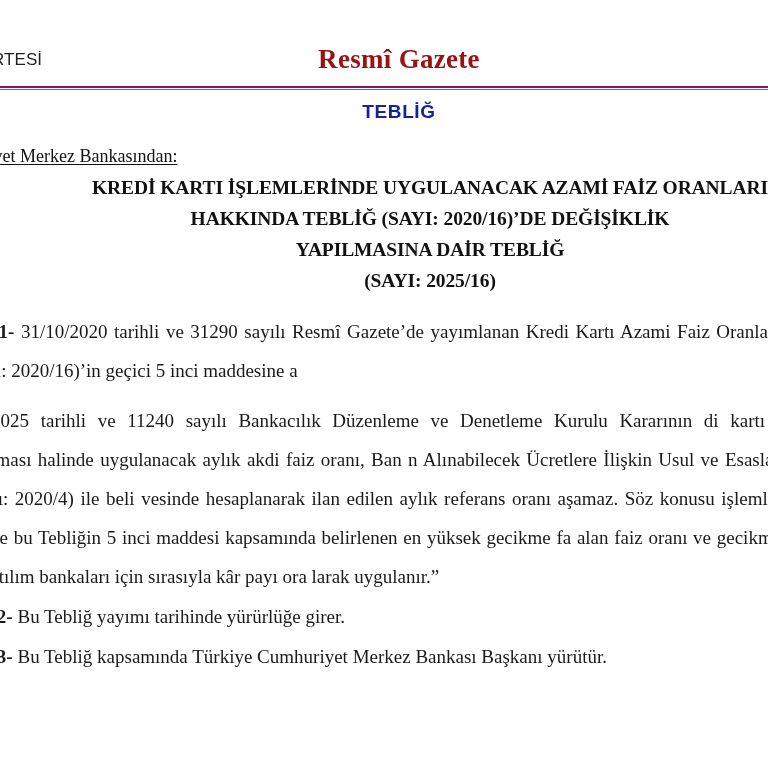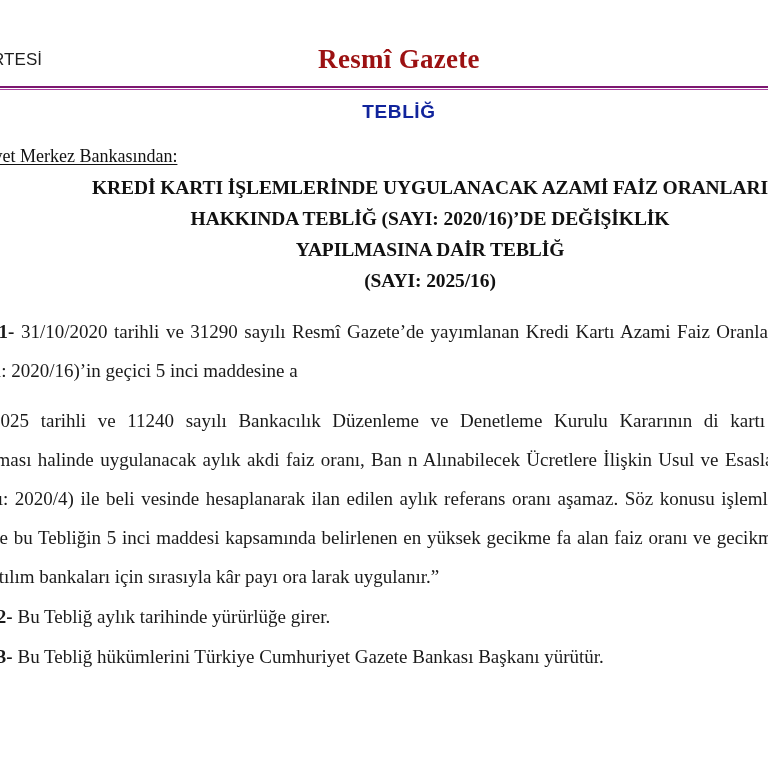--- a/index.html
+++ b/index.html
@@ -171,20 +171,20 @@
       <span class="tl">YAPILMASINA DAİR TEBLİĞ</span>
       <span class="tl">(SAYI: 2025/16)</span>
     </div>
 
     <div class="body">
 
       <p class="para"><span class="art">DDE 1-</span><span> 31/10/2020 tarihli ve 31290 sayılı Resmî Gazete’de yayımlanan Kredi Kartı Azami Faiz Oranları Hakkında Tebliğ (Sayı: 2020/16)’in geçici 5 inci maddesine a</span></p>
 
       <p class="para quote"><span>10/7/2025 tarihli ve 11240 sayılı Bankacılık Düzenleme ve Denetleme Kurulu Kararının di kartı borçlarının yapılandırılması halinde uygulanacak aylık akdi faiz oranı, Ban n Alınabilecek Ücretlere İlişkin Usul ve Esaslar Hakkında Tebliğ (Sayı: 2020/4) ile beli vesinde hesaplanarak ilan edilen aylık referans oranı aşamaz. Söz konusu işlemlerde uyg ne faiz oranı ise bu Tebliğin 5 inci maddesi kapsamında belirlenen en yüksek gecikme fa alan faiz oranı ve gecikme faiz oranı ibareleri, katılım bankaları için sırasıyla kâr payı ora larak uygulanır.”</span></p>
 
-      <p class="para single"><span class="art">DDE 2-</span><span> Bu Tebliğ aylık tarihinde yürürlüğe girer.</span></p>
+      <p class="para single"><span class="art">DDE 2-</span><span> Bu Tebliğ yayımı tarihinde yürürlüğe girer.</span></p>
 
-      <p class="para single"><span class="art">DDE 3-</span><span> Bu Tebliğ hükümlerini Türkiye Cumhuriyet Gazete Bankası Başkanı yürütür.</span></p>
+      <p class="para single"><span class="art">DDE 3-</span><span> Bu Tebliğ kapsamında Türkiye Cumhuriyet Merkez Bankası Başkanı yürütür.</span></p>
 
     </div>
 
   </div>
 </div>
 
 </body></html>

